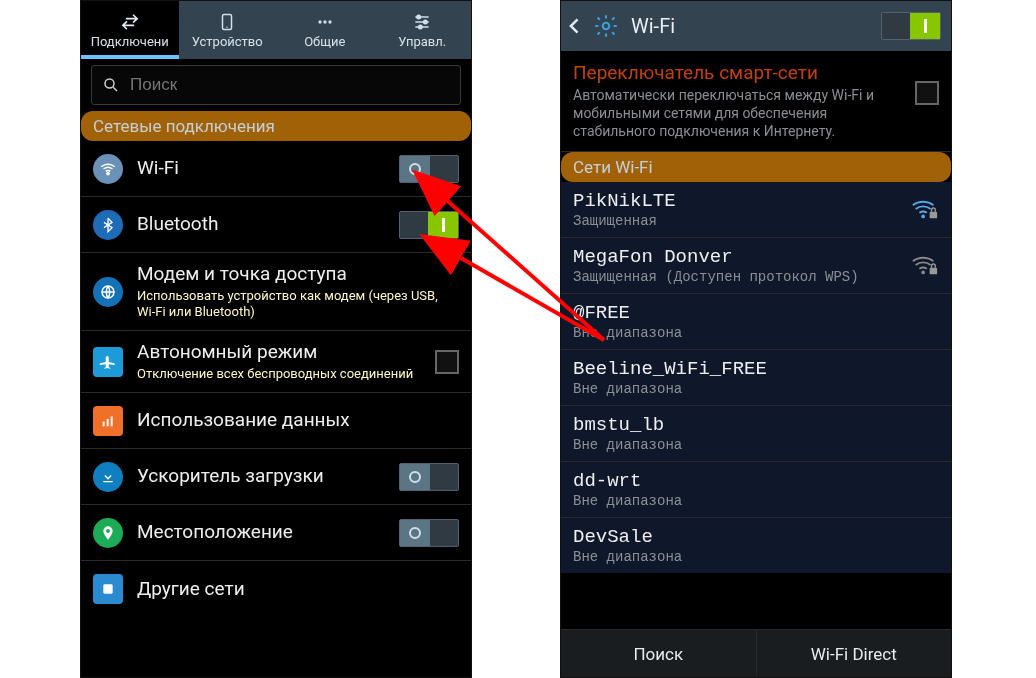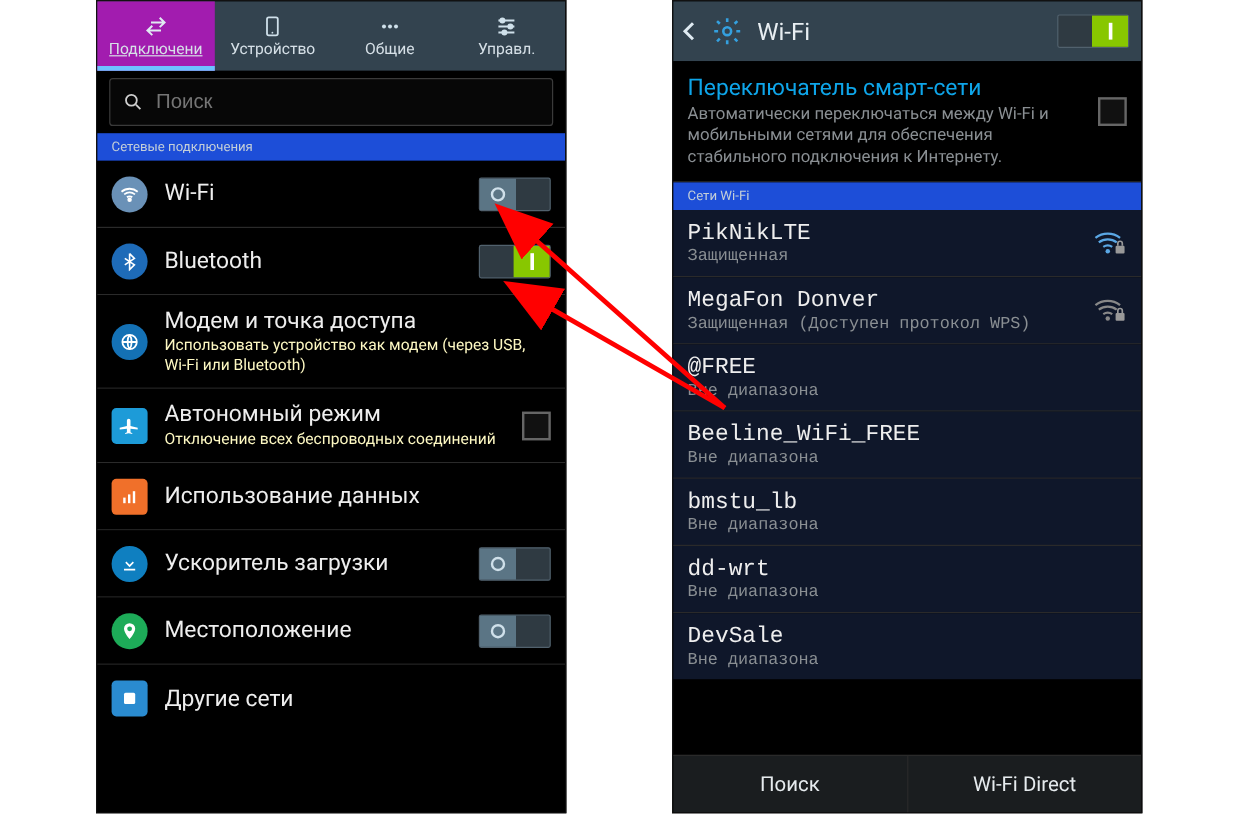--- a/index.html
+++ b/index.html
@@ -32,22 +32,21 @@
     flex-direction: column;
     align-items: center;
     justify-content: center;
     color: #d6e0e7;
     font-size: 13px;
     gap: 2px;
     position: relative;
     cursor: pointer;
   }
   .tab.active {
-    background: #a21caf;
-    text-decoration: underline;
+    background: #000000;
   }
   .tab.active::after {
     content: '';
     position: absolute;
     left: 0; right: 0; bottom: 0;
     height: 4px;
     background: #6ec1ff;
   }
   .tab-icon { width: 20px; height: 20px; display:flex; align-items:center; justify-content:center;}
   .tab-label { font-size: 13px; white-space: nowrap; overflow:hidden; }
@@ -70,24 +69,25 @@
     flex: 1;
     background: transparent;
     border: none;
     outline: none;
     color: #aaa;
     font-size: 17px;
   }
   .search-icon { width:18px; height:18px; }
 
   .section-header {
-    background: #1d4ed8;
+    background: #a16207;
     color: #c4cfd8;
-    font-size: 11px;
+    font-size: 17px;
     padding: 5px 12px;
+    border-radius: 12px;
   }
 
   .row {
     display: flex;
     align-items: center;
     padding: 10px 12px;
     border-bottom: 1px solid #2a2a2a;
     gap: 14px;
     background: #000;
     min-height: 56px;
@@ -149,21 +149,21 @@
 
   .smart-block {
     padding: 10px 12px;
     border-bottom: 1px solid #2a2a2a;
     display:flex;
     gap:10px;
     align-items:flex-start;
     background:#000;
   }
   .smart-text { flex:1; }
-  .smart-title { color:#0ea5e9; font-size:19px; }
+  .smart-title { color:#c2410c; font-size:19px; }
   .smart-desc { color:#8a8f93; font-size:14px; line-height:1.3; margin-top:2px;}
 
   .net-row {
     padding: 8px 12px;
     border-bottom: 1px solid #2a2a2a;
     display:flex;
     align-items:center;
     gap:10px;
     background:#0f172a;
     min-height:54px;

